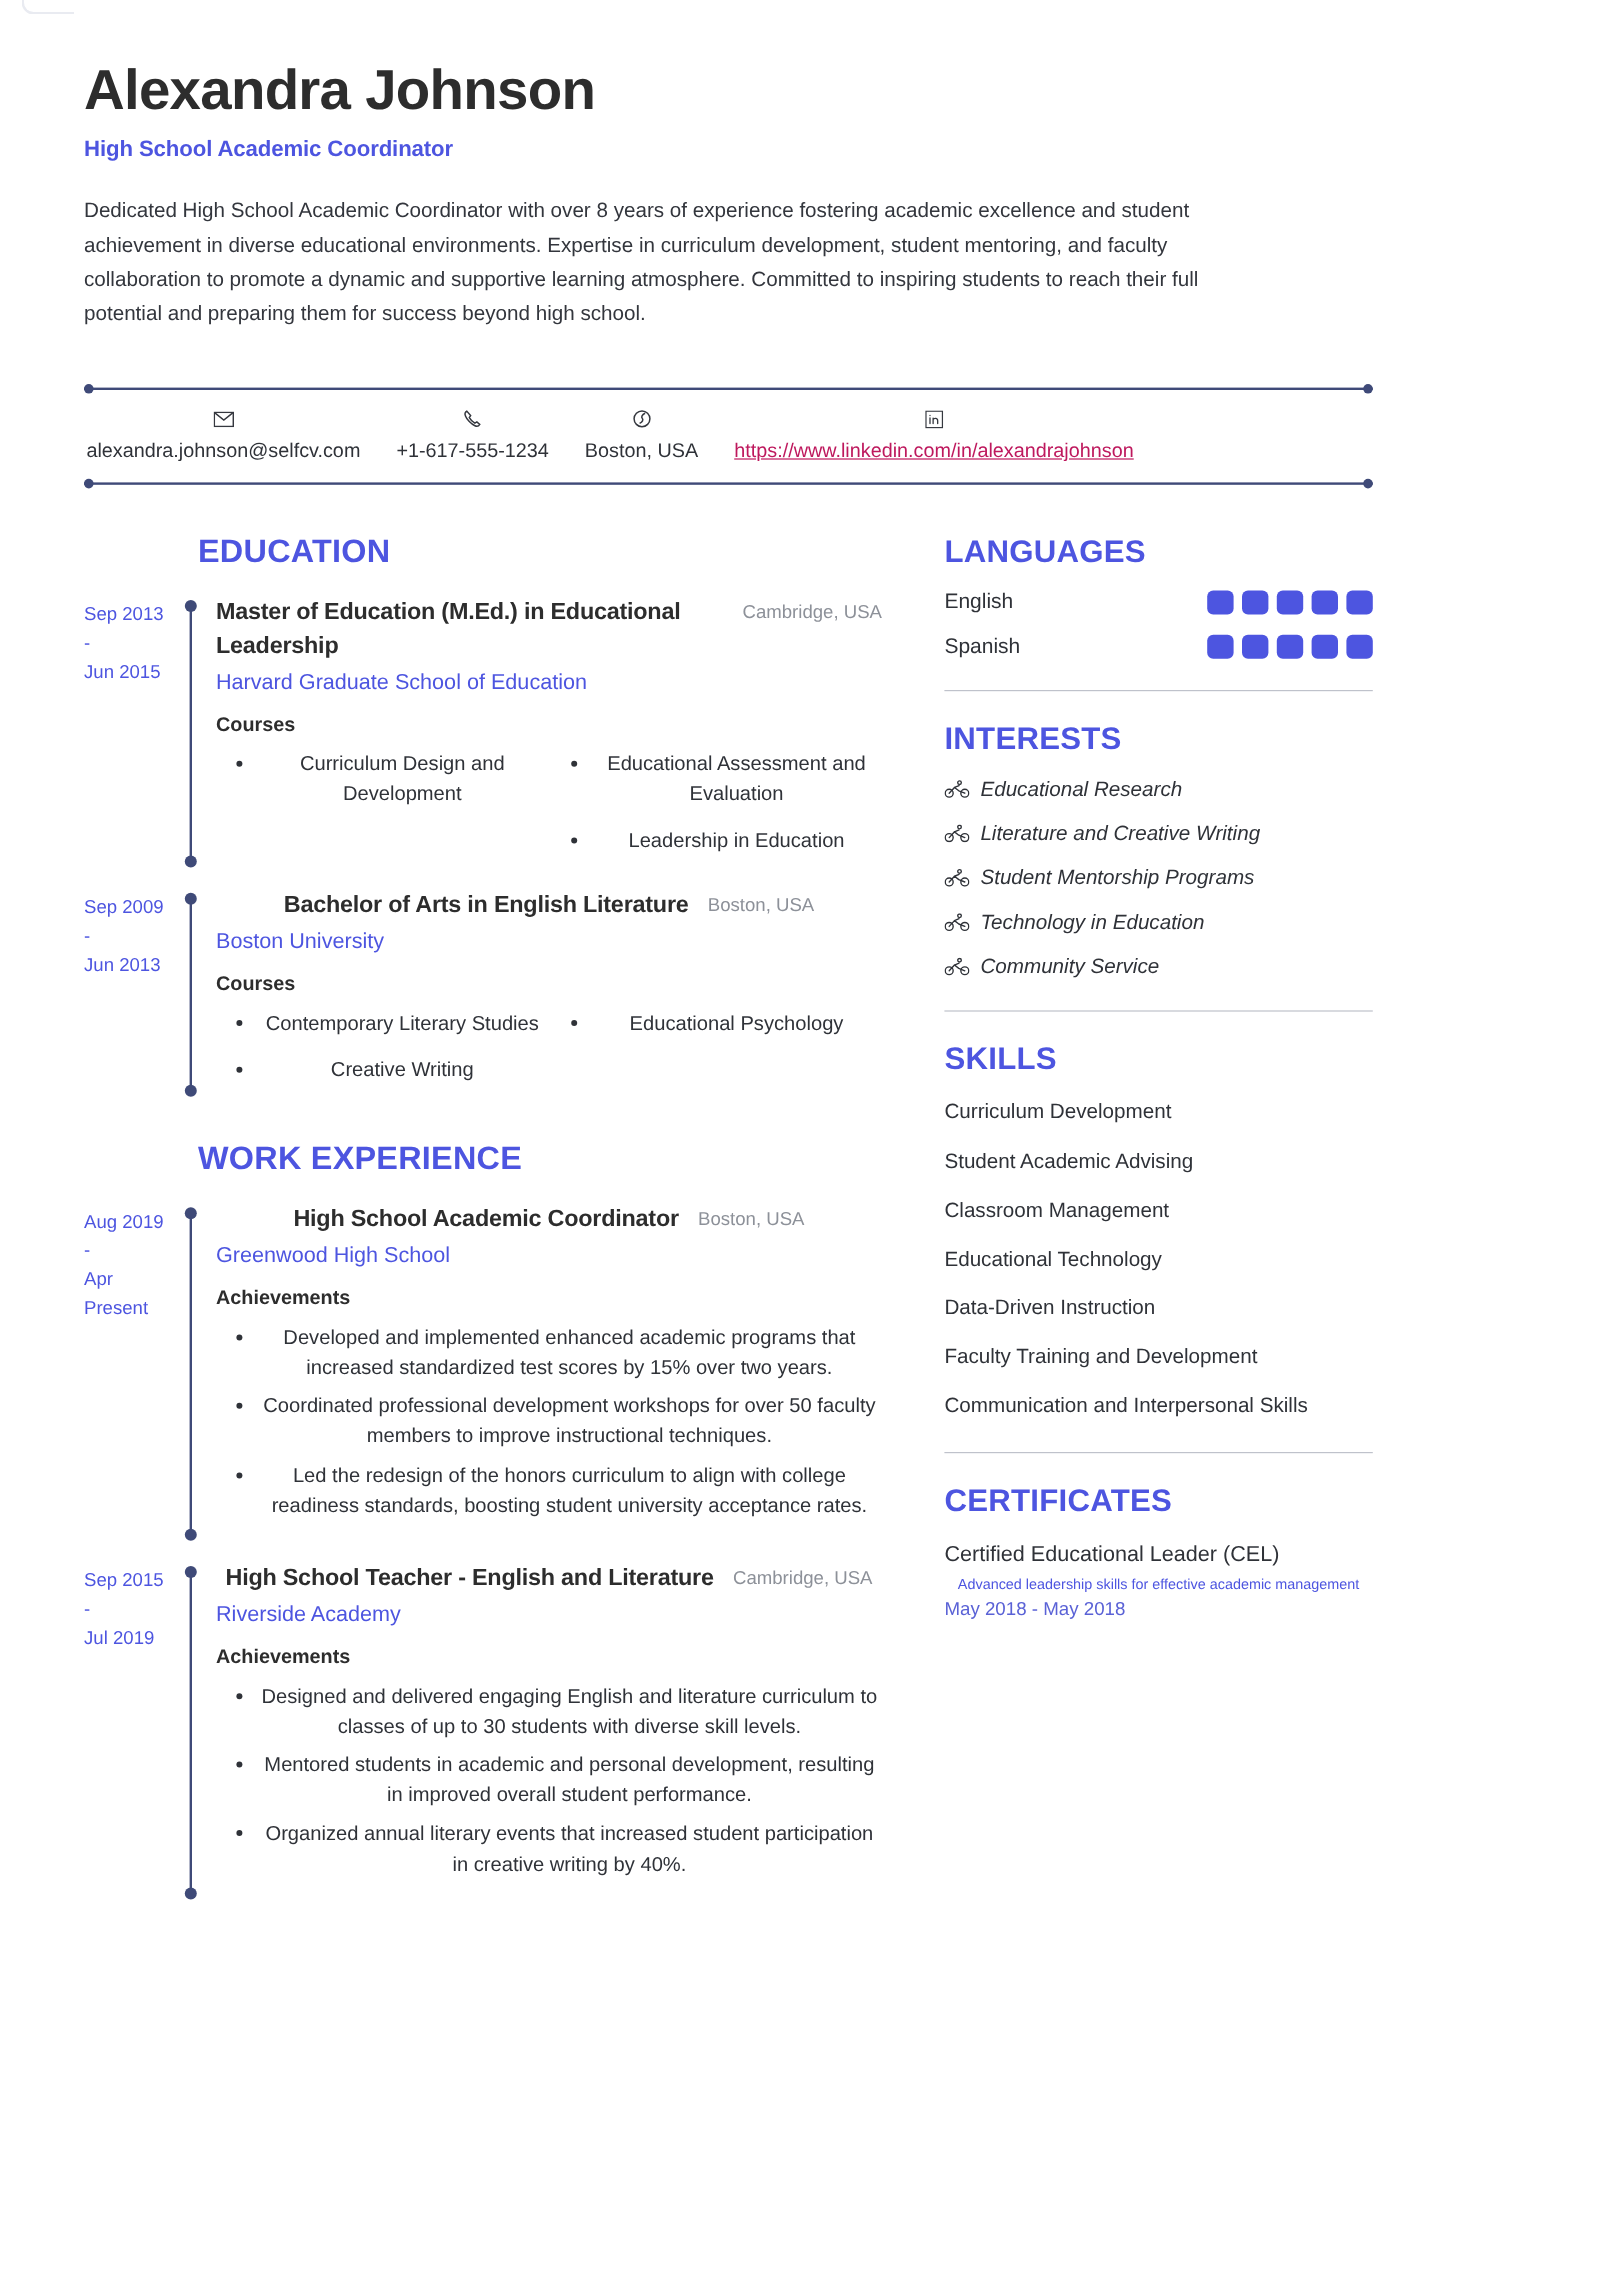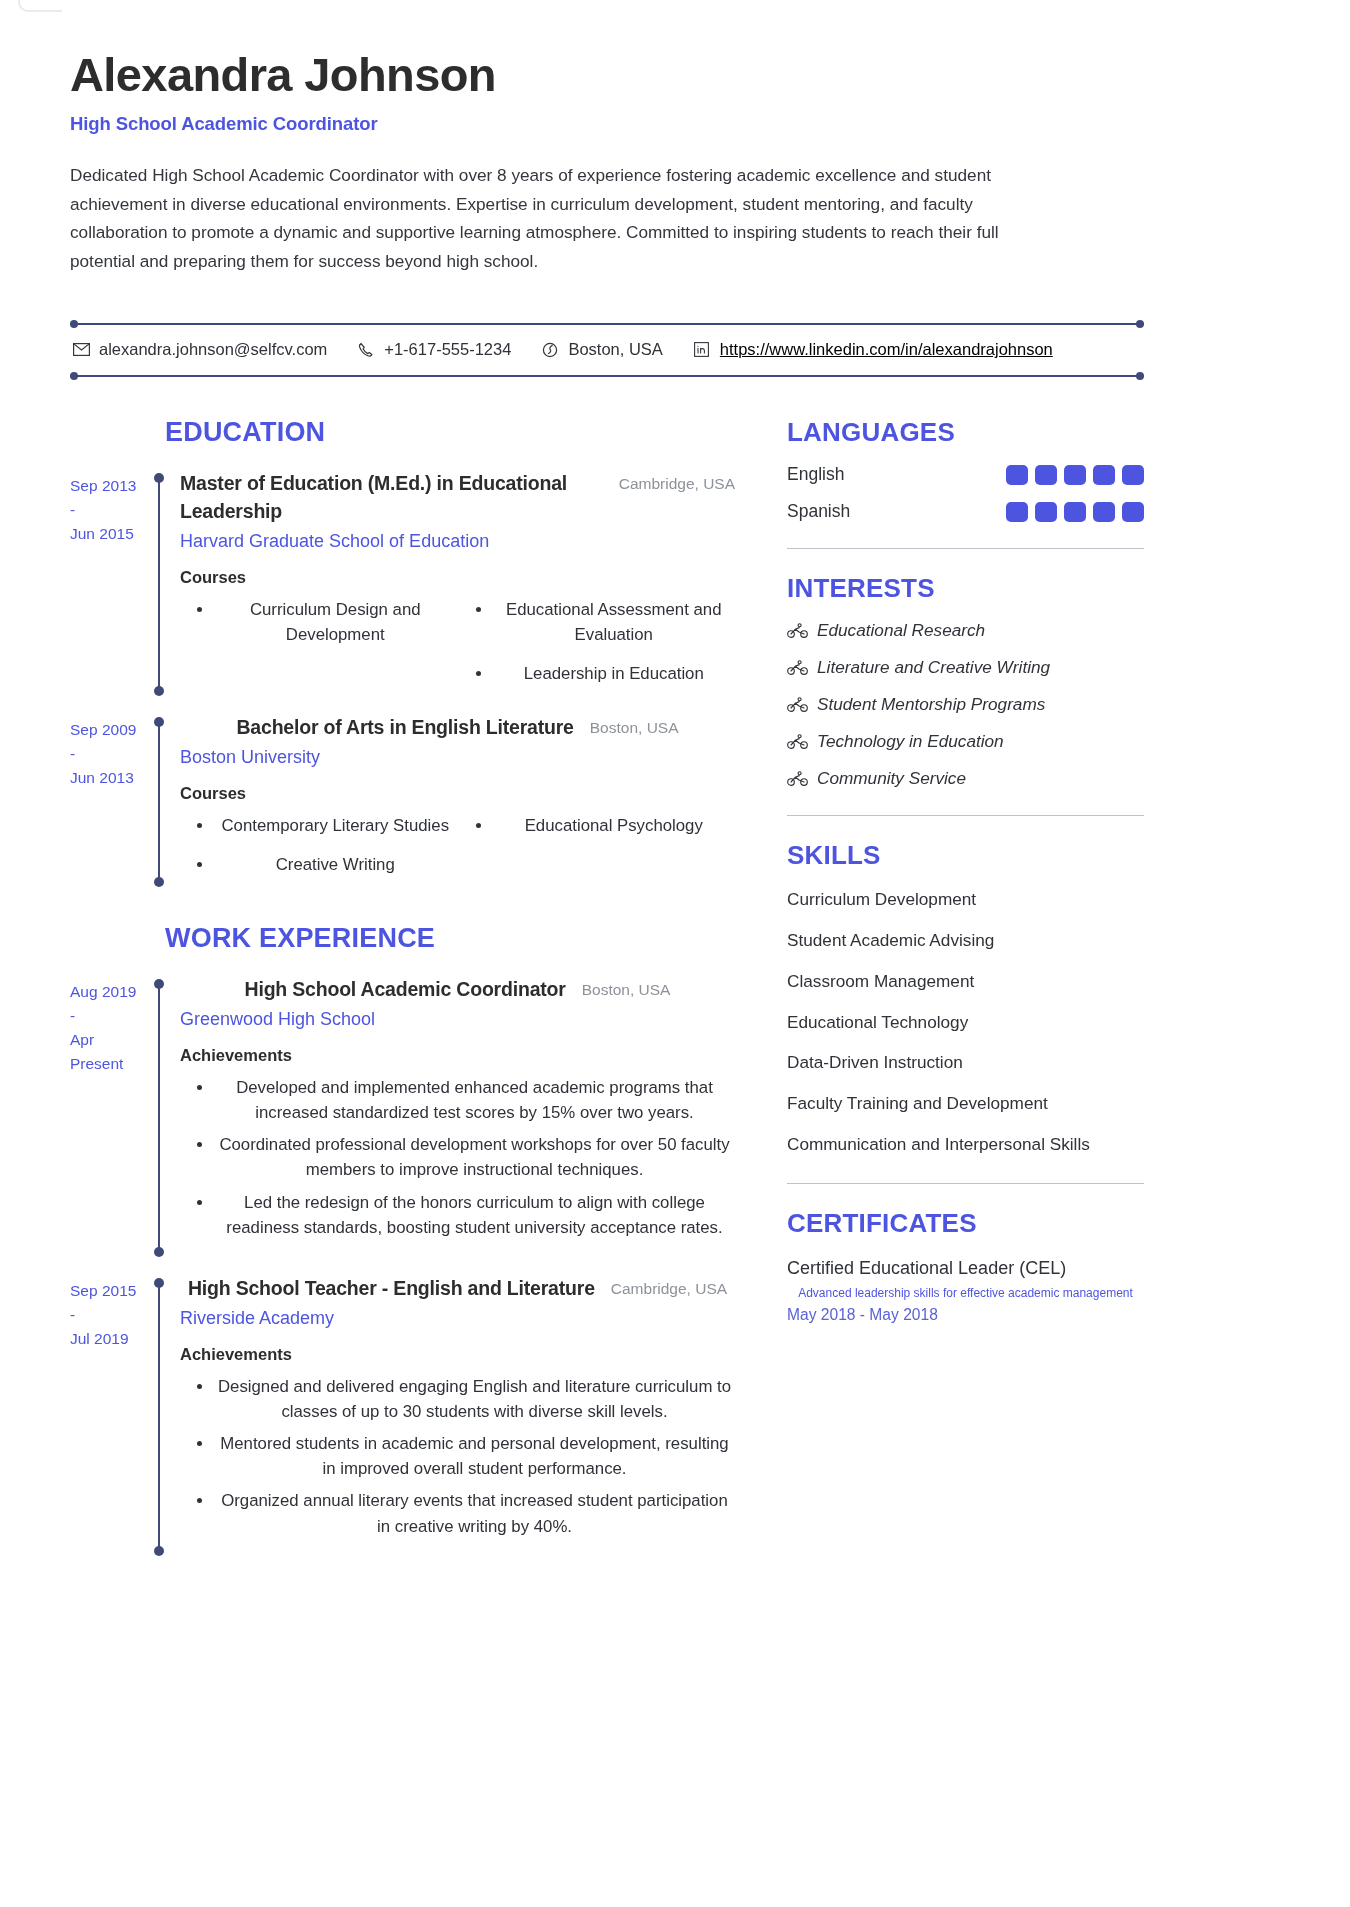--- a/index.html
+++ b/index.html
@@ -55,23 +55,23 @@
     width: 8px; height: 8px; border-radius: 50%; background: #3f4a78;
   }
   .rule::before { left: 0; }
   .rule::after { right: 0; }
   .contact-row {
     display: flex; align-items: center; gap: 30px;
     padding: 15px 2px 16px 2px;
     font-size: 16.5px; color: #2f3238;
     flex-wrap: nowrap;
   }
-  .contact-item { display: flex; align-items: center; gap: 9px; white-space: nowrap; }
+  .contact-item { display: flex; align-items: center; gap: 9px; white-space: nowrap; flex-direction: column; }
   .contact-item .ic { display: inline-flex; width: 18px; height: 18px; align-items: center; justify-content: center; color: #35383f; }
-  .contact-item a, .contact-link { color: #000000; text-decoration: underline; }
+  .contact-item a, .contact-link { color: #be185d; text-decoration: underline; }
 
   
   .body-grid {
     display: grid;
     grid-template-columns: 665px 1fr;
     column-gap: 52px;
     margin-top: 30px;
   }
 
   

